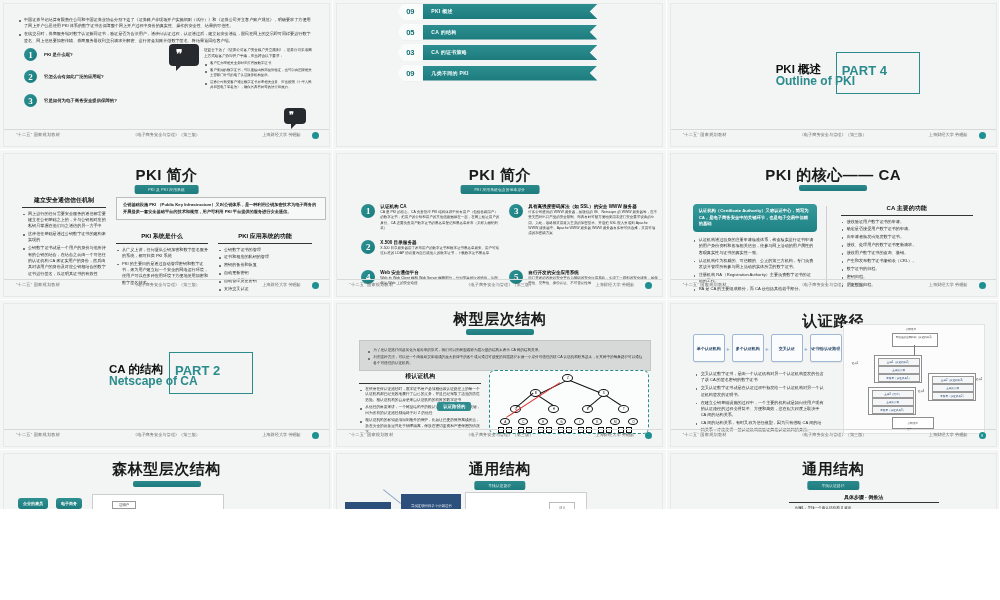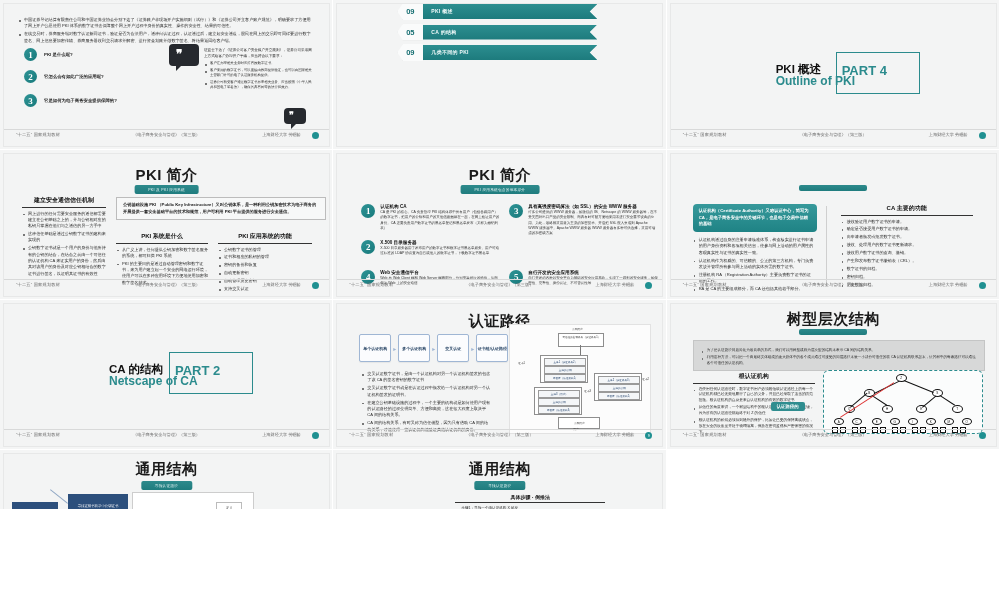--- a/index.html
+++ b/index.html
@@ -290,20 +290,25 @@
           <div class="ag-hex">09</div>
           <div class="ag-lbl">PKI 概述</div>
         </div>
         <div class="ag-row">
           <div class="ag-bar"></div>
           <div class="ag-hex">05</div>
           <div class="ag-lbl">CA 的结构</div>
         </div>
         <div class="ag-row">
           <div class="ag-bar"></div>
+          <div class="ag-hex">03</div>
+          <div class="ag-lbl">CA 的证书策略</div>
+        </div>
+        <div class="ag-row">
+          <div class="ag-bar"></div>
           <div class="ag-hex">09</div>
           <div class="ag-lbl">几类不同的 PKI</div>
         </div>
       </div>
     </div>
   </div>
 
   <div class="slide">
     <div class="canvas">
       <div class="part-wrap">
@@ -417,20 +422,21 @@
         <div class="fl">“十二五” 国家规划教材</div>
         <div class="fc">《电子商务安全与管理》（第三版）</div>
         <div class="fr">上海财经大学 劳帼龄</div>
         <div class="dot"></div>
       </div>
     </div>
   </div>
 
   <div class="slide">
     <div class="canvas">
+      <div class="ttl t1">PKI 的核心—— CA</div>
       <div class="badge empty" style="top:31px"></div>
 
       <div class="teal-card" style="position:absolute;left:22px;top:50px;width:112px;">认证机构（Certificate Authority）又称认证中心，简写为 CA，是电子商务安全中的关键环节，也是电子交易中信赖的基础</div>
 
       <ul class="bul" style="position:absolute;left:22px;top:80px;width:122px;">
         <li>认证机构通过自身的注册申请核准体系，检查核实进行证书申请的用户身份资料和各项相关信息，使参与网上活动的用户属性的客观真实性与证书的真实性一致。</li>
         <li>认证机构作为权威的、可信赖的、公正的第三方机构，专门负责发放并管理所有参与网上活动的实体所需的数字证书。</li>
         <li>注册机构 RA （Registration Authority）主要负责数字证书的证前的工作。</li>
         <li>RA 是 CA 的主要组成部分，而 CA 还包括其他若干部分。</li>
       </ul>
@@ -467,84 +473,20 @@
         <div class="part-box"></div>
         <div class="part-cn">CA 的结构</div>
         <div class="part-en">Netscape of CA</div>
         <div class="part-no">PART 2</div>
       </div>
       <div class="footer">
         <div class="fl">“十二五” 国家规划教材</div>
         <div class="fc">《电子商务安全与管理》（第三版）</div>
         <div class="fr">上海财经大学 劳帼龄</div>
         <div class="dot"></div>
-      </div>
-    </div>
-  </div>
-
-  <div class="slide">
-    <div class="canvas">
-      <div class="ttl t1" style="top:8px">认证路径</div>
-
-      <div style="position:absolute;left:22px;top:30px;display:flex;align-items:center;">
-        <div class="flowbox">单个认证机构</div>
-        <div class="flowarrow">▸</div>
-        <div class="flowbox">多个认证机构</div>
-        <div class="flowarrow">▸</div>
-        <div class="flowbox">交叉认证</div>
-        <div class="flowarrow">▸</div>
-        <div class="flowbox">证书链/认证路径</div>
-      </div>
-
-      <ul class="bul" style="position:absolute;left:24px;top:64px;width:130px;">
-        <li>交叉认证数字证书，是由一个认证机构对另一个认证机构签发的包含了该 CA 的签名密钥的数字证书</li>
-        <li>交叉认证数字证书就是在认证过程中颁发给一个认证机构对另一个认证机构签发的证明书。</li>
-        <li>在建立公钥基础设施的过程中，一个主要的机构就是如何使用户现有的认证路径的过程变得简单、方便和高效，这在很大程度上取决于 CA 间的结构关系。</li>
-        <li>CA 间的结构关系，有时又称为信任模型，因为只有借助 CA 间的结构关系，才能使得一些认证机构能验证其他认证机构的身份。</li>
-      </ul>
-
-      <div class="diagram" style="left:172px;top:20px;width:140px;height:108px;">
-        <div class="dg-lbl" style="left:62px;top:2px;">公钥用户</div>
-        <div class="dg-box" style="left:48px;top:8px;width:44px;height:12px;">
-          <div class="dg-lbl" style="left:2px;top:2px;width:40px;text-align:center;line-height:1.3;">可信任的密钥机构（认证机构1）</div>
-        </div>
-        <div class="dg-line" style="left:70px;top:20px;width:1px;height:10px;"></div>
-
-        <div class="dg-box" style="left:30px;top:30px;width:46px;height:26px;">
-          <div class="dg-inner" style="left:3px;top:2px;width:40px;height:6px;">主体1（认证机构2）</div>
-          <div class="dg-inner" style="left:3px;top:10px;width:40px;height:6px;">主体的公钥</div>
-          <div class="dg-inner" style="left:3px;top:18px;width:40px;height:6px;">签发者（认证机构1）</div>
-        </div>
-        <div class="dg-lbl" style="left:8px;top:36px;">证书1</div>
-
-        <div class="dg-box" style="left:84px;top:48px;width:46px;height:26px;">
-          <div class="dg-inner" style="left:3px;top:2px;width:40px;height:6px;">主体2（认证机构3）</div>
-          <div class="dg-inner" style="left:3px;top:10px;width:40px;height:6px;">主体的公钥</div>
-          <div class="dg-inner" style="left:3px;top:18px;width:40px;height:6px;">签发者（认证机构2）</div>
-        </div>
-        <div class="dg-lbl" style="left:132px;top:52px;">证书2</div>
-
-        <div class="dg-box" style="left:24px;top:62px;width:46px;height:26px;">
-          <div class="dg-inner" style="left:3px;top:2px;width:40px;height:6px;">主体3（用户）</div>
-          <div class="dg-inner" style="left:3px;top:10px;width:40px;height:6px;">主体的公钥</div>
-          <div class="dg-inner" style="left:3px;top:18px;width:40px;height:6px;">签发者（认证机构3）</div>
-        </div>
-        <div class="dg-lbl" style="left:74px;top:64px;">证书3</div>
-
-        <div class="dg-box" style="left:48px;top:92px;width:40px;height:10px;">
-          <div class="dg-lbl" style="left:2px;top:3px;width:36px;text-align:center;">公钥用户</div>
-        </div>
-        <div class="dg-lbl" style="left:63px;top:102px;">用户</div>
-      </div>
-
-      <div class="footer">
-        <div class="fl">“十二五” 国家规划教材</div>
-        <div class="fc">《电子商务安全与管理》（第三版）</div>
-        <div class="fr">上海财经大学 劳帼龄</div>
-        <div class="dot num">9</div>
       </div>
     </div>
   </div>
 
   <div class="slide">
     <div class="canvas">
       <div class="ttl t1" style="top:6px">树型层次结构</div>
       <div class="badge empty" style="top:25px"></div>
 
       <div class="greybar" style="position:absolute;left:22px;top:36px;width:276px;">
@@ -609,20 +551,94 @@
 
       <div class="footer">
         <div class="fl">“十二五” 国家规划教材</div>
         <div class="fc">《电子商务安全与管理》（第三版）</div>
         <div class="fr">上海财经大学 劳帼龄</div>
         <div class="dot"></div>
       </div>
     </div>
   </div>
 
+  <div class="slide">
+    <div class="canvas">
+      <div class="ttl t1" style="top:8px">认证路径</div>
+
+      <div style="position:absolute;left:22px;top:30px;display:flex;align-items:center;">
+        <div class="flowbox">单个认证机构</div>
+        <div class="flowarrow">▸</div>
+        <div class="flowbox">多个认证机构</div>
+        <div class="flowarrow">▸</div>
+        <div class="flowbox">交叉认证</div>
+        <div class="flowarrow">▸</div>
+        <div class="flowbox">证书链/认证路径</div>
+      </div>
+
+      <ul class="bul" style="position:absolute;left:24px;top:64px;width:130px;">
+        <li>交叉认证数字证书，是由一个认证机构对另一个认证机构签发的包含了该 CA 的签名密钥的数字证书</li>
+        <li>交叉认证数字证书就是在认证过程中颁发给一个认证机构对另一个认证机构签发的证明书。</li>
+        <li>在建立公钥基础设施的过程中，一个主要的机构就是如何使用户现有的认证路径的过程变得简单、方便和高效，这在很大程度上取决于 CA 间的结构关系。</li>
+        <li>CA 间的结构关系，有时又称为信任模型，因为只有借助 CA 间的结构关系，才能使得一些认证机构能验证其他认证机构的身份。</li>
+      </ul>
+
+      <div class="diagram" style="left:172px;top:20px;width:140px;height:108px;">
+        <div class="dg-lbl" style="left:62px;top:2px;">公钥用户</div>
+        <div class="dg-box" style="left:48px;top:8px;width:44px;height:12px;">
+          <div class="dg-lbl" style="left:2px;top:2px;width:40px;text-align:center;line-height:1.3;">可信任的密钥机构（认证机构1）</div>
+        </div>
+        <div class="dg-line" style="left:70px;top:20px;width:1px;height:10px;"></div>
+
+        <div class="dg-box" style="left:30px;top:30px;width:46px;height:26px;">
+          <div class="dg-inner" style="left:3px;top:2px;width:40px;height:6px;">主体1（认证机构2）</div>
+          <div class="dg-inner" style="left:3px;top:10px;width:40px;height:6px;">主体的公钥</div>
+          <div class="dg-inner" style="left:3px;top:18px;width:40px;height:6px;">签发者（认证机构1）</div>
+        </div>
+        <div class="dg-lbl" style="left:8px;top:36px;">证书1</div>
+
+        <div class="dg-box" style="left:84px;top:48px;width:46px;height:26px;">
+          <div class="dg-inner" style="left:3px;top:2px;width:40px;height:6px;">主体2（认证机构3）</div>
+          <div class="dg-inner" style="left:3px;top:10px;width:40px;height:6px;">主体的公钥</div>
+          <div class="dg-inner" style="left:3px;top:18px;width:40px;height:6px;">签发者（认证机构2）</div>
+        </div>
+        <div class="dg-lbl" style="left:132px;top:52px;">证书2</div>
+
+        <div class="dg-box" style="left:24px;top:62px;width:46px;height:26px;">
+          <div class="dg-inner" style="left:3px;top:2px;width:40px;height:6px;">主体3（用户）</div>
+          <div class="dg-inner" style="left:3px;top:10px;width:40px;height:6px;">主体的公钥</div>
+          <div class="dg-inner" style="left:3px;top:18px;width:40px;height:6px;">签发者（认证机构3）</div>
+        </div>
+        <div class="dg-lbl" style="left:74px;top:64px;">证书3</div>
+
+        <div class="dg-box" style="left:48px;top:92px;width:40px;height:10px;">
+          <div class="dg-lbl" style="left:2px;top:3px;width:36px;text-align:center;">公钥用户</div>
+        </div>
+        <div class="dg-lbl" style="left:63px;top:102px;">用户</div>
+      </div>
+
+      <div class="footer">
+        <div class="fl">“十二五” 国家规划教材</div>
+        <div class="fc">《电子商务安全与管理》（第三版）</div>
+        <div class="fr">上海财经大学 劳帼龄</div>
+        <div class="dot num">9</div>
+      </div>
+    </div>
+  </div>
+
+  <div class="slide partial">
+    <div class="canvas" style="height:56px">
+      <div class="ttl t1" style="top:6px">森林型层次结构</div>
+      <div class="badge empty" style="top:27px"></div>
+      <div class="chip" style="position:absolute;left:14px;top:44px;">企业的雇员</div>
+      <div class="chip" style="position:absolute;left:52px;top:44px;">电子商务</div>
+      <div class="whitebox" style="position:absolute;left:88px;top:40px;width:130px;height:18px;"></div>
+      <div style="position:absolute;left:108px;top:47px;border:1px solid #999;padding:1px 6px;font-size:3.4px;background:#fff;">证明户</div>
+    </div>
+  </div>
 
   <div class="slide partial">
     <div class="canvas" style="height:56px">
       <div class="ttl t1" style="top:6px">通用结构</div>
       <div class="badge" style="top:27px">寻找认证路径</div>
       <div class="navy" style="position:absolute;left:64px;top:40px;width:52px;height:18px;display:flex;align-items:center;justify-content:center;line-height:1.2;">寻找证明书目录中公钥证书</div>
       <div class="whitebox" style="position:absolute;left:128px;top:38px;width:120px;height:20px;"></div>
       <div style="position:absolute;left:44px;top:42px;width:22px;height:1px;background:#8fa7c4;transform:rotate(38deg);"></div>
       <div style="position:absolute;left:8px;top:48px;width:46px;height:10px;background:#2c4f7c;"></div>
       <div style="position:absolute;left:212px;top:48px;width:24px;height:10px;border:1px solid #bbb;background:#fff;font-size:3px;display:flex;align-items:center;justify-content:center;">证书</div>

